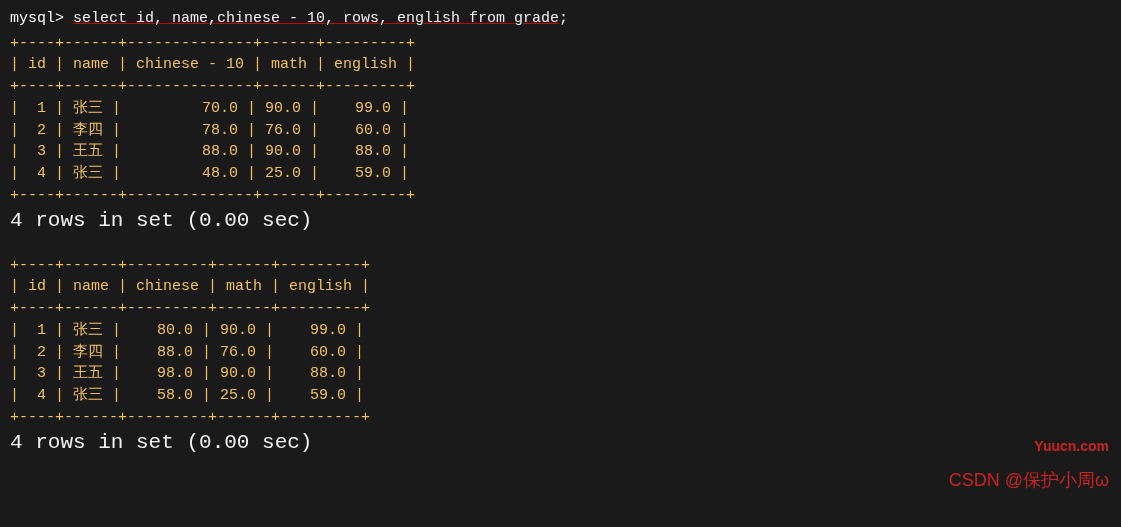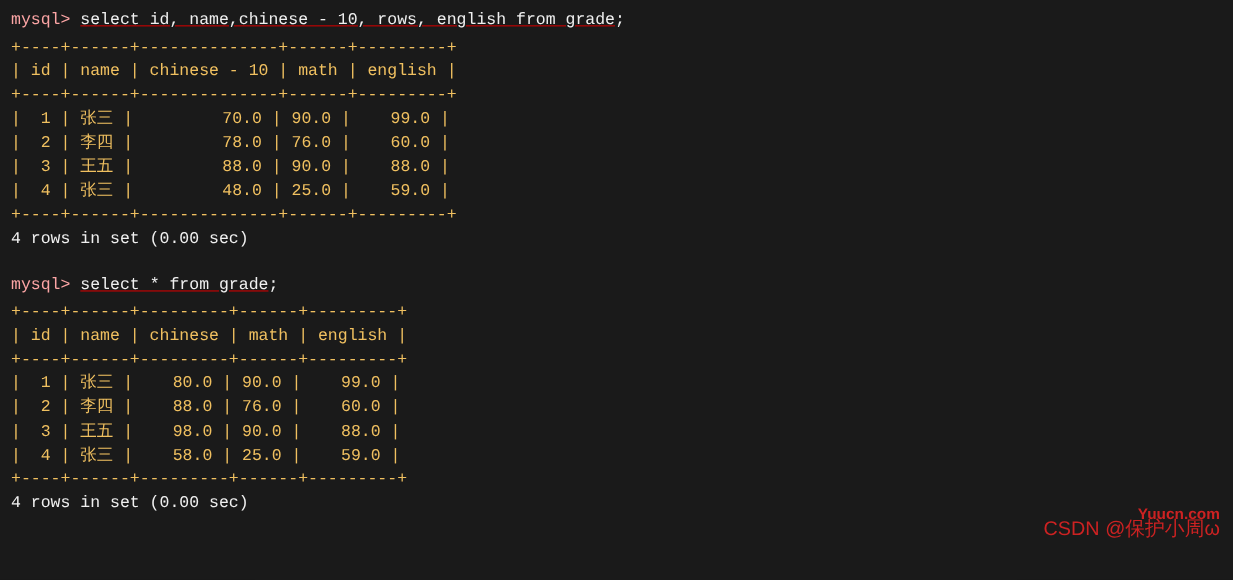--- a/index.html
+++ b/index.html
@@ -17,48 +17,48 @@
 
     .terminal {
       background-color: #1a1a1a;
       padding: 8px 10px;
       width: 100%;
       min-height: 527px;
       position: relative;
     }
 
     .prompt-label {
-      color: #fca5a5;
+      color: #ffffff;
       white-space: nowrap;
     }
 
     .prompt-cmd {
       color: #f0f0f0;
       white-space: nowrap;
     }
 
     .result-table {
       color: #f0c060;
       white-space: pre;
       font-family: 'Courier New', Courier, monospace;
       font-size: 15px;
       line-height: 1.45;
       margin: 0;
     }
 
     .status-line {
       color: #f0f0f0;
       font-family: 'Courier New', Courier, monospace;
-      font-size: 15px;
+      font-size: 21px;
       margin: 2px 0 6px 0;
     }
 
     .watermark-yuucn {
       position: absolute;
-      bottom: 52px;
+      bottom: 73px;
       right: 12px;
       color: #cc2222;
       font-family: Arial, sans-serif;
       font-size: 14px;
       font-weight: bold;
     }
 
     .watermark-csdn {
       position: absolute;
       bottom: 35px;
@@ -99,23 +99,20 @@
 |  1 | 张三 |         70.0 | 90.0 |    99.0 |
 |  2 | 李四 |         78.0 | 76.0 |    60.0 |
 |  3 | 王五 |         88.0 | 90.0 |    88.0 |
 |  4 | 张三 |         48.0 | 25.0 |    59.0 |
 +----+------+--------------+------+---------+</div>
 
   <div class="status-line">4 rows in set (0.00 sec)</div>
   <br>
 
   
-  <div class="cmd-line">
-    <span class="prompt-label">mysql&gt;&nbsp;</span><span class="prompt-cmd"><span class="ul">select * from grade</span>;</span>
-  </div>
 
   
   <div class="result-table">+----+------+---------+------+---------+
 | id | name | chinese | math | english |
 +----+------+---------+------+---------+
 |  1 | 张三 |    80.0 | 90.0 |    99.0 |
 |  2 | 李四 |    88.0 | 76.0 |    60.0 |
 |  3 | 王五 |    98.0 | 90.0 |    88.0 |
 |  4 | 张三 |    58.0 | 25.0 |    59.0 |
 +----+------+---------+------+---------+</div>

